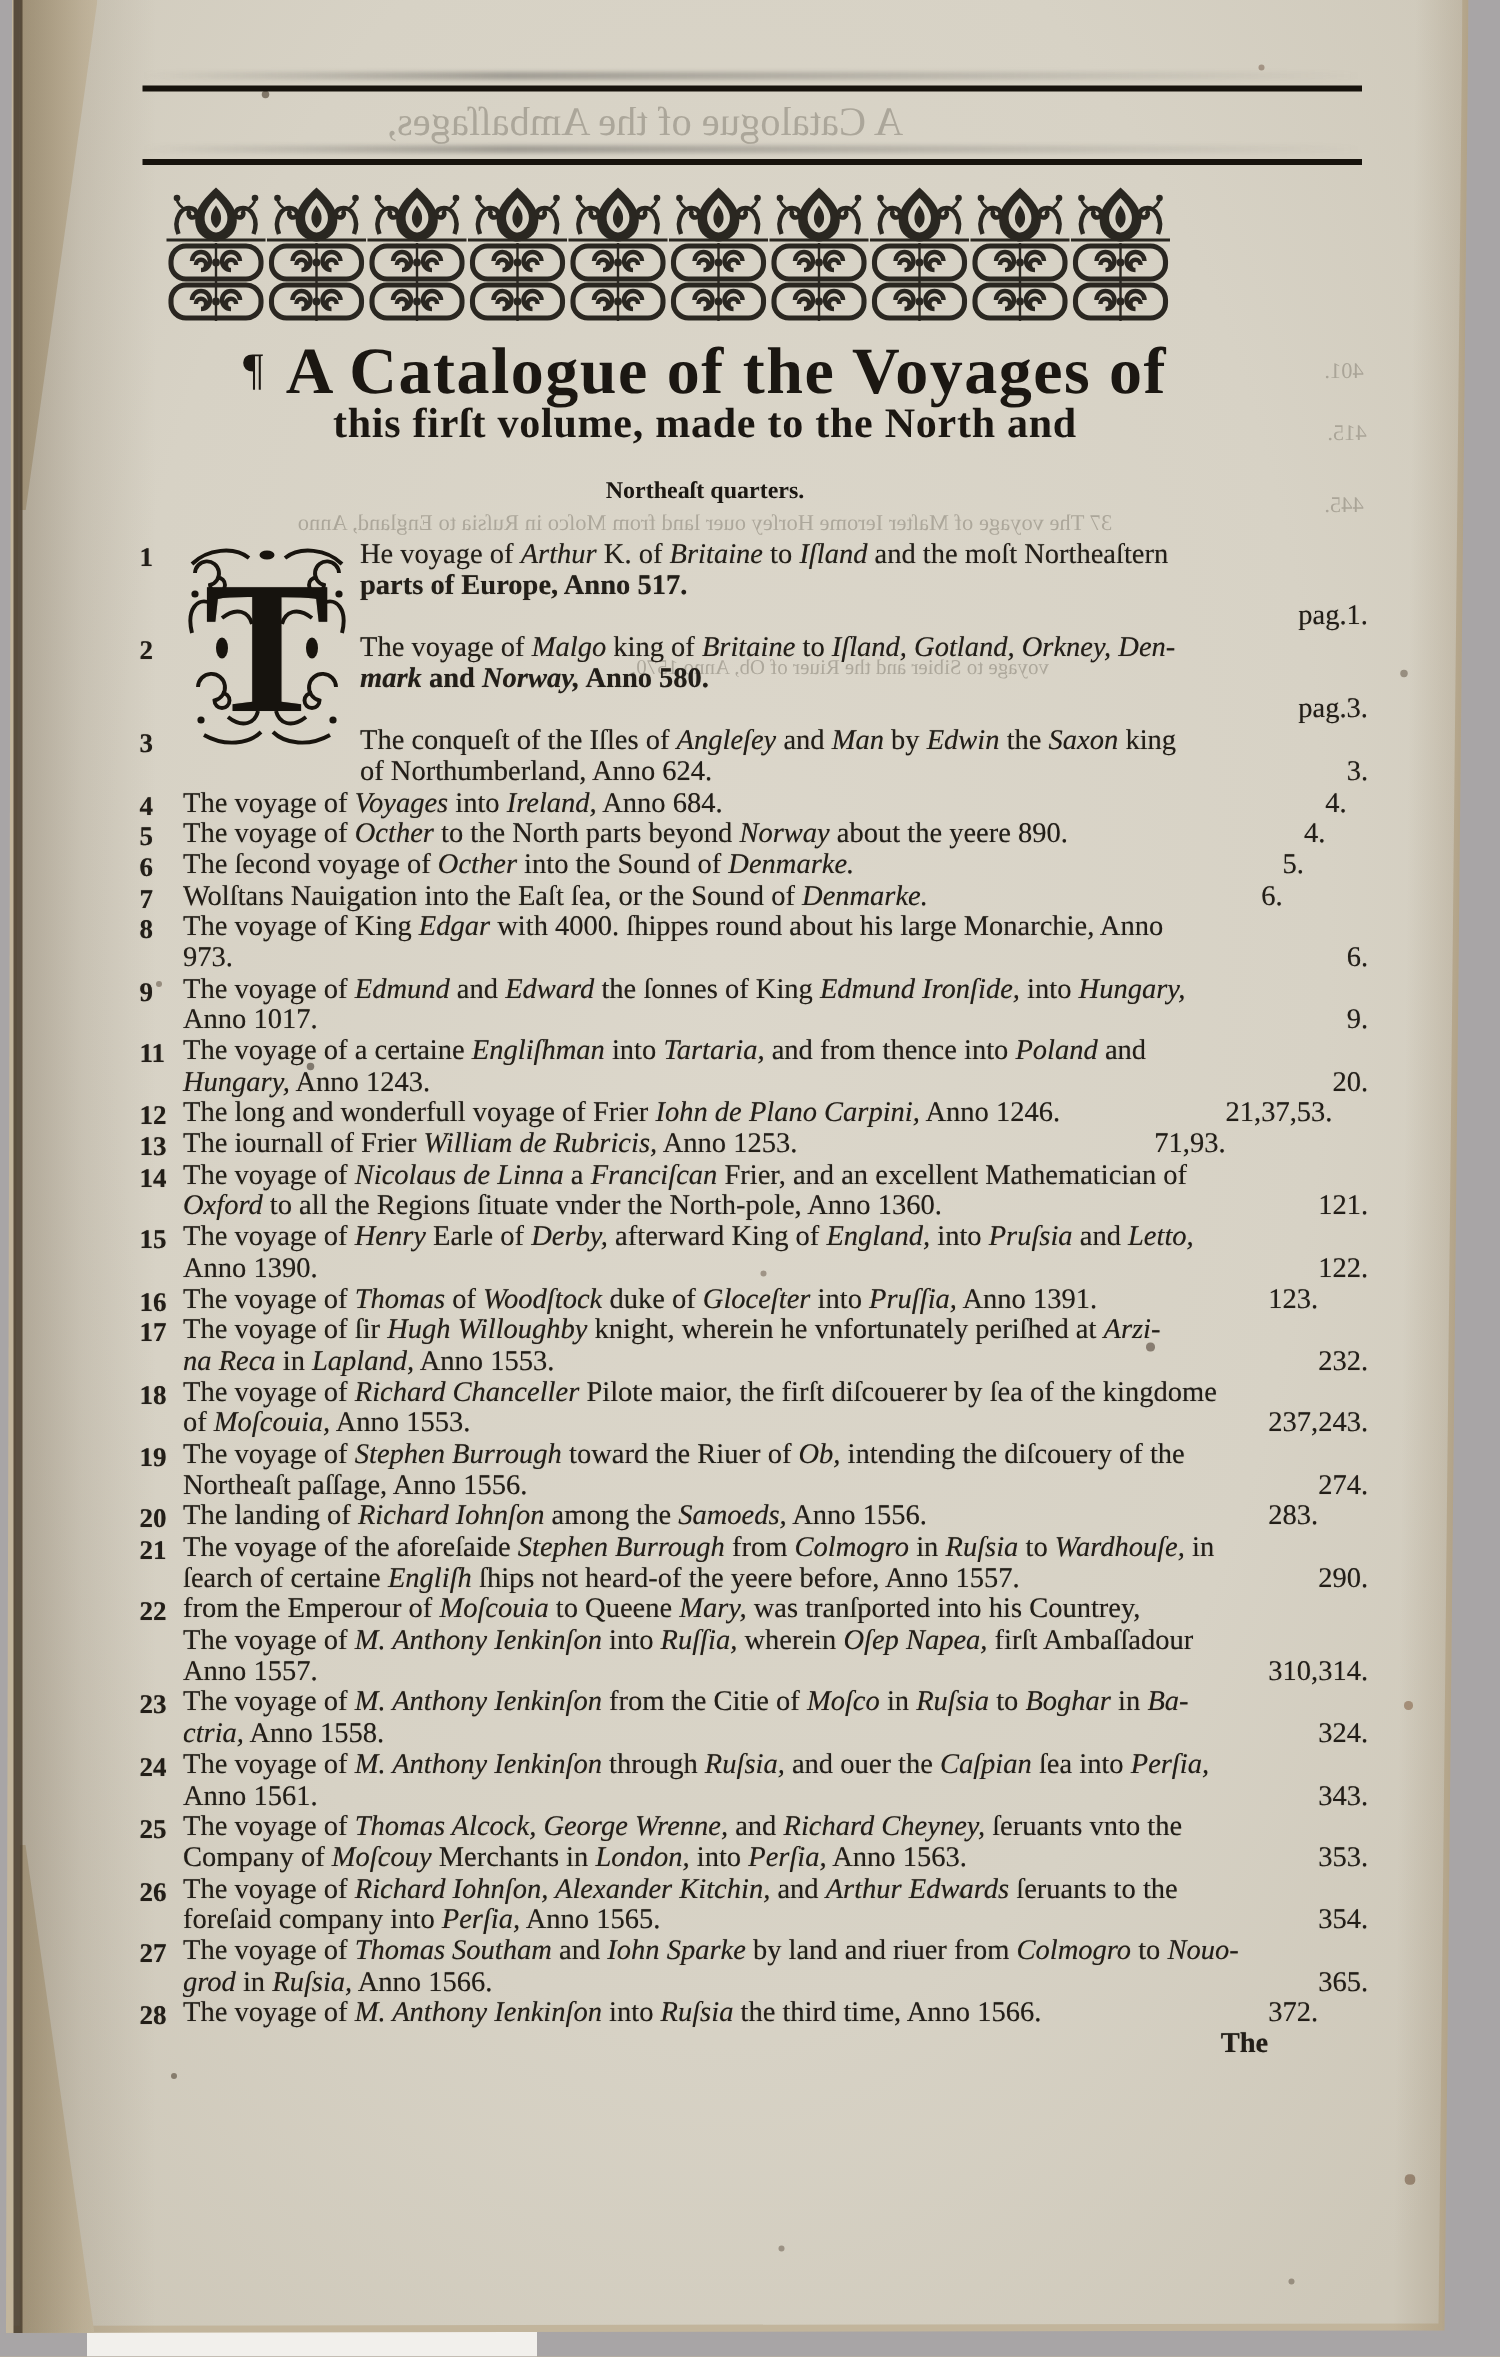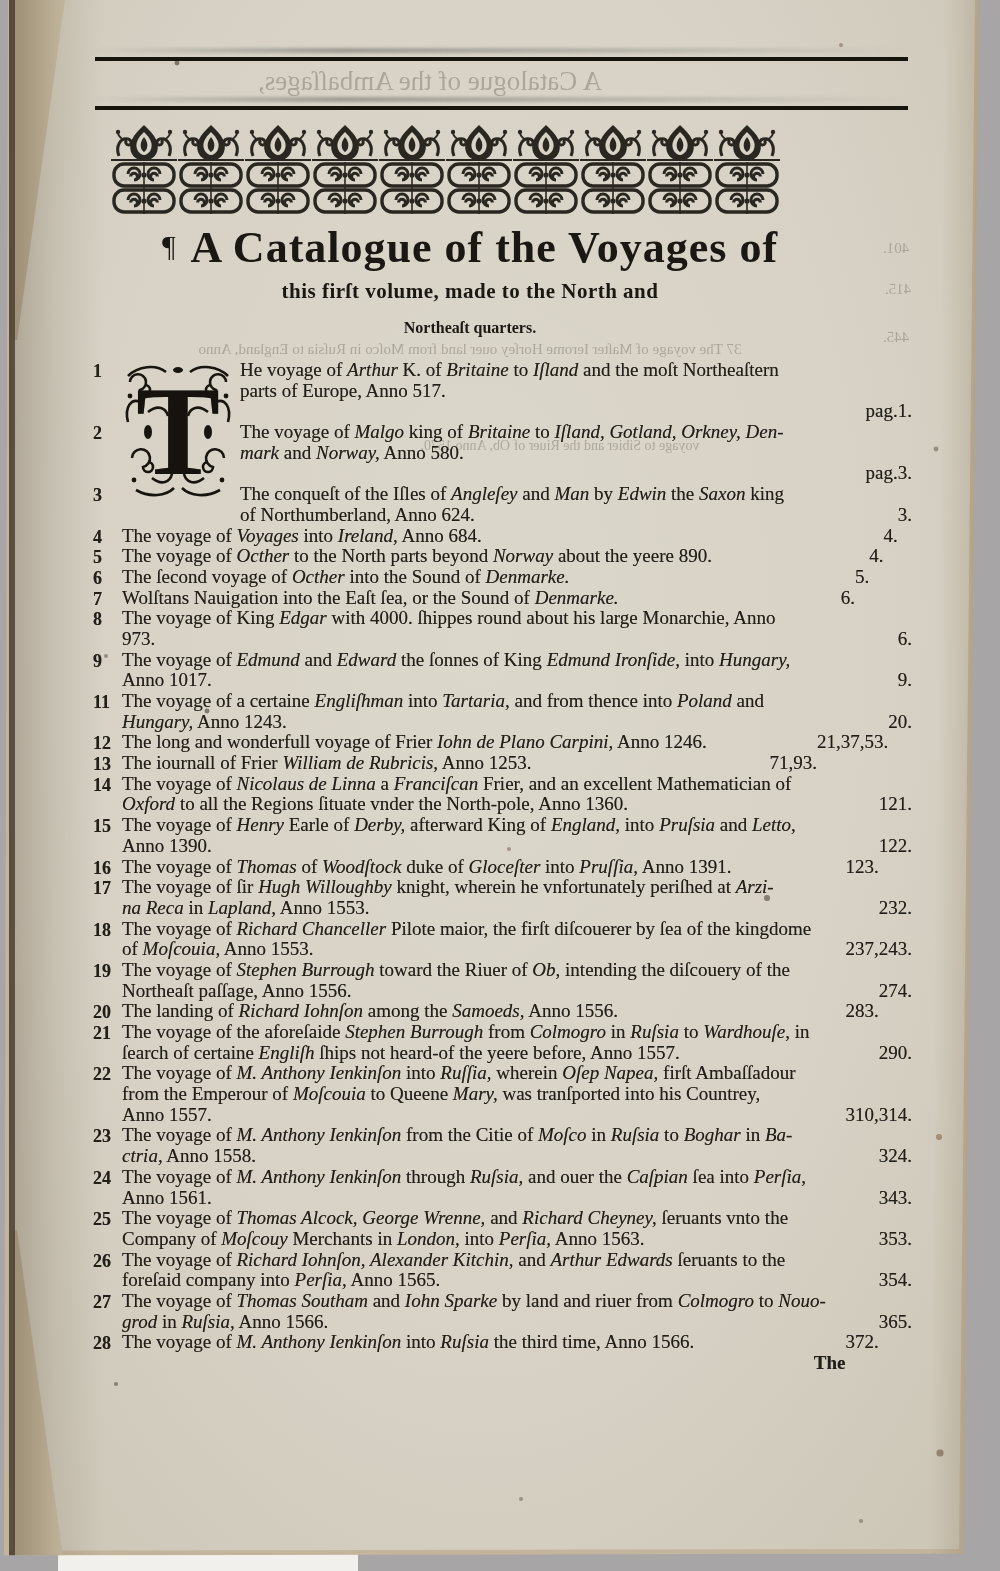--- a/index.html
+++ b/index.html
@@ -50,29 +50,29 @@
     filter:blur(1.5px);}
   
   .ghost{position:absolute;color:#807b6f;opacity:.5;filter:blur(.4px);white-space:nowrap;
     transform:translateX(-50%) scaleX(-1);}
   
   .ornament{position:absolute;left:107px;top:124px;}
   
   .titleblock{position:absolute;left:70px;top:0;width:800px;text-align:center;color:#1b1712;}
   .t1{position:absolute;top:222px;left:0;width:100%;font-size:44px;font-weight:bold;letter-spacing:1px;}
   .t1 .pilcrow{font-size:30px;font-weight:normal;vertical-align:6px;margin-right:14px;}
-  .t2{position:absolute;top:279px;left:0;width:100%;font-size:21px;font-weight:bold;letter-spacing:.5px;}
+  .t2{position:absolute;top:267px;left:0;width:100%;font-size:28px;font-weight:bold;letter-spacing:.5px;}
   .t3{position:absolute;top:319px;left:0;width:100%;font-size:16px;font-weight:bold;}
   
   .catalog{position:absolute;left:122px;top:360px;width:790px;
     font-size:19px;color:#221e18;text-shadow:0 0 .5px rgba(35,28,20,.55);}
   .entry{position:relative;}
   .entry .num{position:absolute;left:-29px;top:1px;width:28px;font-size:18px;font-weight:bold;}
   .line{height:20.7px;line-height:20.7px;white-space:nowrap;}
-  .line.ind{padding-left:28px;}
+  .line.ind{padding-left:28px;font-weight:bold;}
   .line .ref{float:right;}
   .line.refline{text-align:right;}
   .line.refline .ref{float:none;}
   .dropcap{float:left;width:112px;height:143px;margin:2px 6px 0 0;}
   .catchword{height:20.7px;line-height:20.7px;text-align:right;padding-right:14px;font-weight:bold;}
   i{font-style:italic;}
 </style>
 </head>
 <body>
 
@@ -281,22 +281,22 @@
         <span class="num">20</span>
         <div class="line"><span class="ref">283.</span>The landing of <i>Richard Iohnſon</i> among the <i>Samoeds,</i> Anno 1556.</div>
       </div>
       <div class="entry">
         <span class="num">21</span>
         <div class="line">The voyage of the aforeſaide <i>Stephen Burrough</i> from <i>Colmogro</i> in <i>Ruſsia</i> to <i>Wardhouſe,</i> in</div>
         <div class="line"><span class="ref">290.</span>ſearch of certaine <i>Engliſh</i> ſhips not heard-of the yeere before, Anno 1557.</div>
       </div>
       <div class="entry">
         <span class="num">22</span>
+        <div class="line">from the Emperour of <i>Moſcouia</i> to Queene <i>Mary,</i> was tranſported into his Countrey,</div>
         <div class="line">The voyage of <i>M. Anthony Ienkinſon</i> into <i>Ruſſia,</i> wherein <i>Oſep Napea,</i> firſt Ambaſſadour</div>
-        <div class="line">from the Emperour of <i>Moſcouia</i> to Queene <i>Mary,</i> was tranſported into his Countrey,</div>
         <div class="line"><span class="ref">310,314.</span>Anno 1557.</div>
       </div>
       <div class="entry">
         <span class="num">23</span>
         <div class="line">The voyage of <i>M. Anthony Ienkinſon</i> from the Citie of <i>Moſco</i> in <i>Ruſsia</i> to <i>Boghar</i> in <i>Ba-</i></div>
         <div class="line"><span class="ref">324.</span><i>ctria,</i> Anno 1558.</div>
       </div>
       <div class="entry">
         <span class="num">24</span>
         <div class="line">The voyage of <i>M. Anthony Ienkinſon</i> through <i>Ruſsia,</i> and ouer the <i>Caſpian</i> ſea into <i>Perſia,</i></div>

